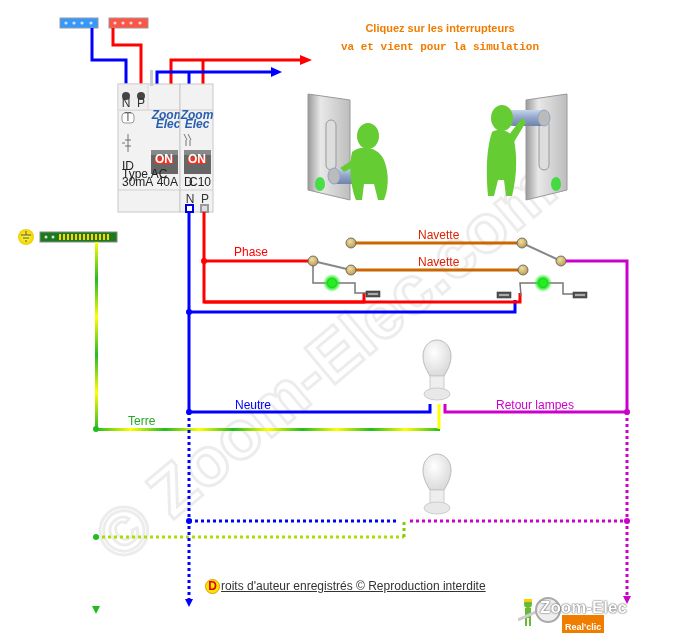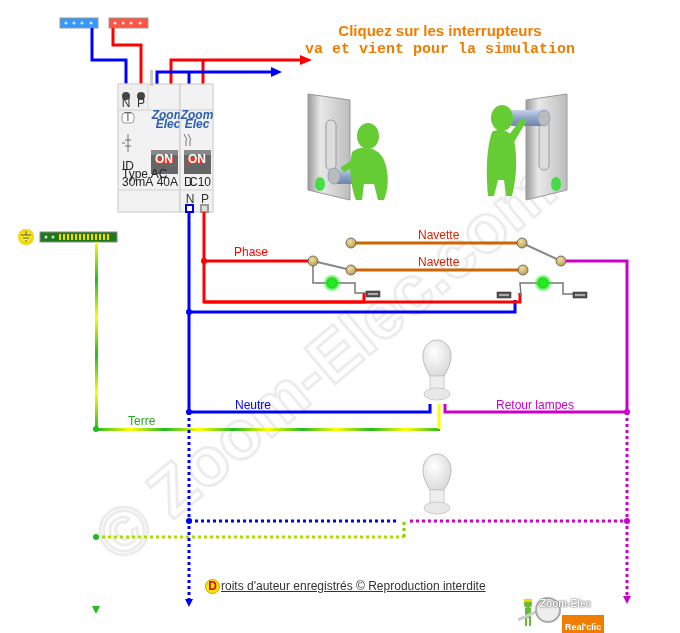--- a/index.html
+++ b/index.html
@@ -1,23 +1,23 @@
 <!DOCTYPE html>
 <html><head>
 <meta charset="utf-8">
 <style>
   html, body { margin: 0; padding: 0; background: #ffffff; }
   body { width: 680px; height: 633px; position: relative; overflow: hidden; font-family: "Liberation Sans", sans-serif; }
   #diagram { position: absolute; left: 0; top: 0; }
   .lbl { font-family: "Liberation Sans", sans-serif; font-size: 12px; }
-  .title-line { position: absolute; left: 300px; width: 280px; text-align: center; color: #f07c00; font-weight: bold; font-size: 15px; font-family: "Liberation Sans", sans-serif; }
+  .title-line { position: absolute; left: 300px; width: 280px; text-align: center; color: #f07c00; font-weight: bold; font-size: 11px; font-family: "Liberation Sans", sans-serif; }
   #footer { position: absolute; left: 205px; top: 579px; font-size: 12px; color: #333; text-decoration: underline; font-family: "Liberation Sans", sans-serif; }
   #footer .d-badge { display: inline-block; width: 13px; height: 13px; border-radius: 50%; background: #ffe600; color: #e00000; font-weight: bold; text-align: center; line-height: 13px; font-size: 12px; margin-right: 1px; text-decoration: none; border: 1px solid #d0a000; }
   #logo { position: absolute; left: 518px; top: 596px; width: 120px; height: 34px; }
-  .logo-text { position: absolute; left: 22px; top: 2px; font-size: 10px; color: #fff; font-weight: bold; text-shadow: 0 0 2px #666, 0 0 1px #333; font-family: "Liberation Sans", sans-serif; }
+  .logo-text { position: absolute; left: 22px; top: 2px; font-size: 17px; color: #fff; font-weight: bold; text-shadow: 0 0 2px #666, 0 0 1px #333; font-family: "Liberation Sans", sans-serif; }
   .logo-sub { position: absolute; left: 44px; top: 19px; background: #f07c00; color: #fff; font-size: 9px; padding: 7px 3px; font-weight: bold; font-family: "Liberation Sans", sans-serif; }
 </style>
 </head>
 <body>
 
 <svg id="diagram" width="680" height="633" viewBox="0 0 680 633">
   <defs>
     <linearGradient id="terreGradH" x1="0" y1="0" x2="1" y2="0">
       <stop offset="0" stop-color="#22bb22"></stop>
         <stop offset="0.1" stop-color="#ffff00"></stop>

